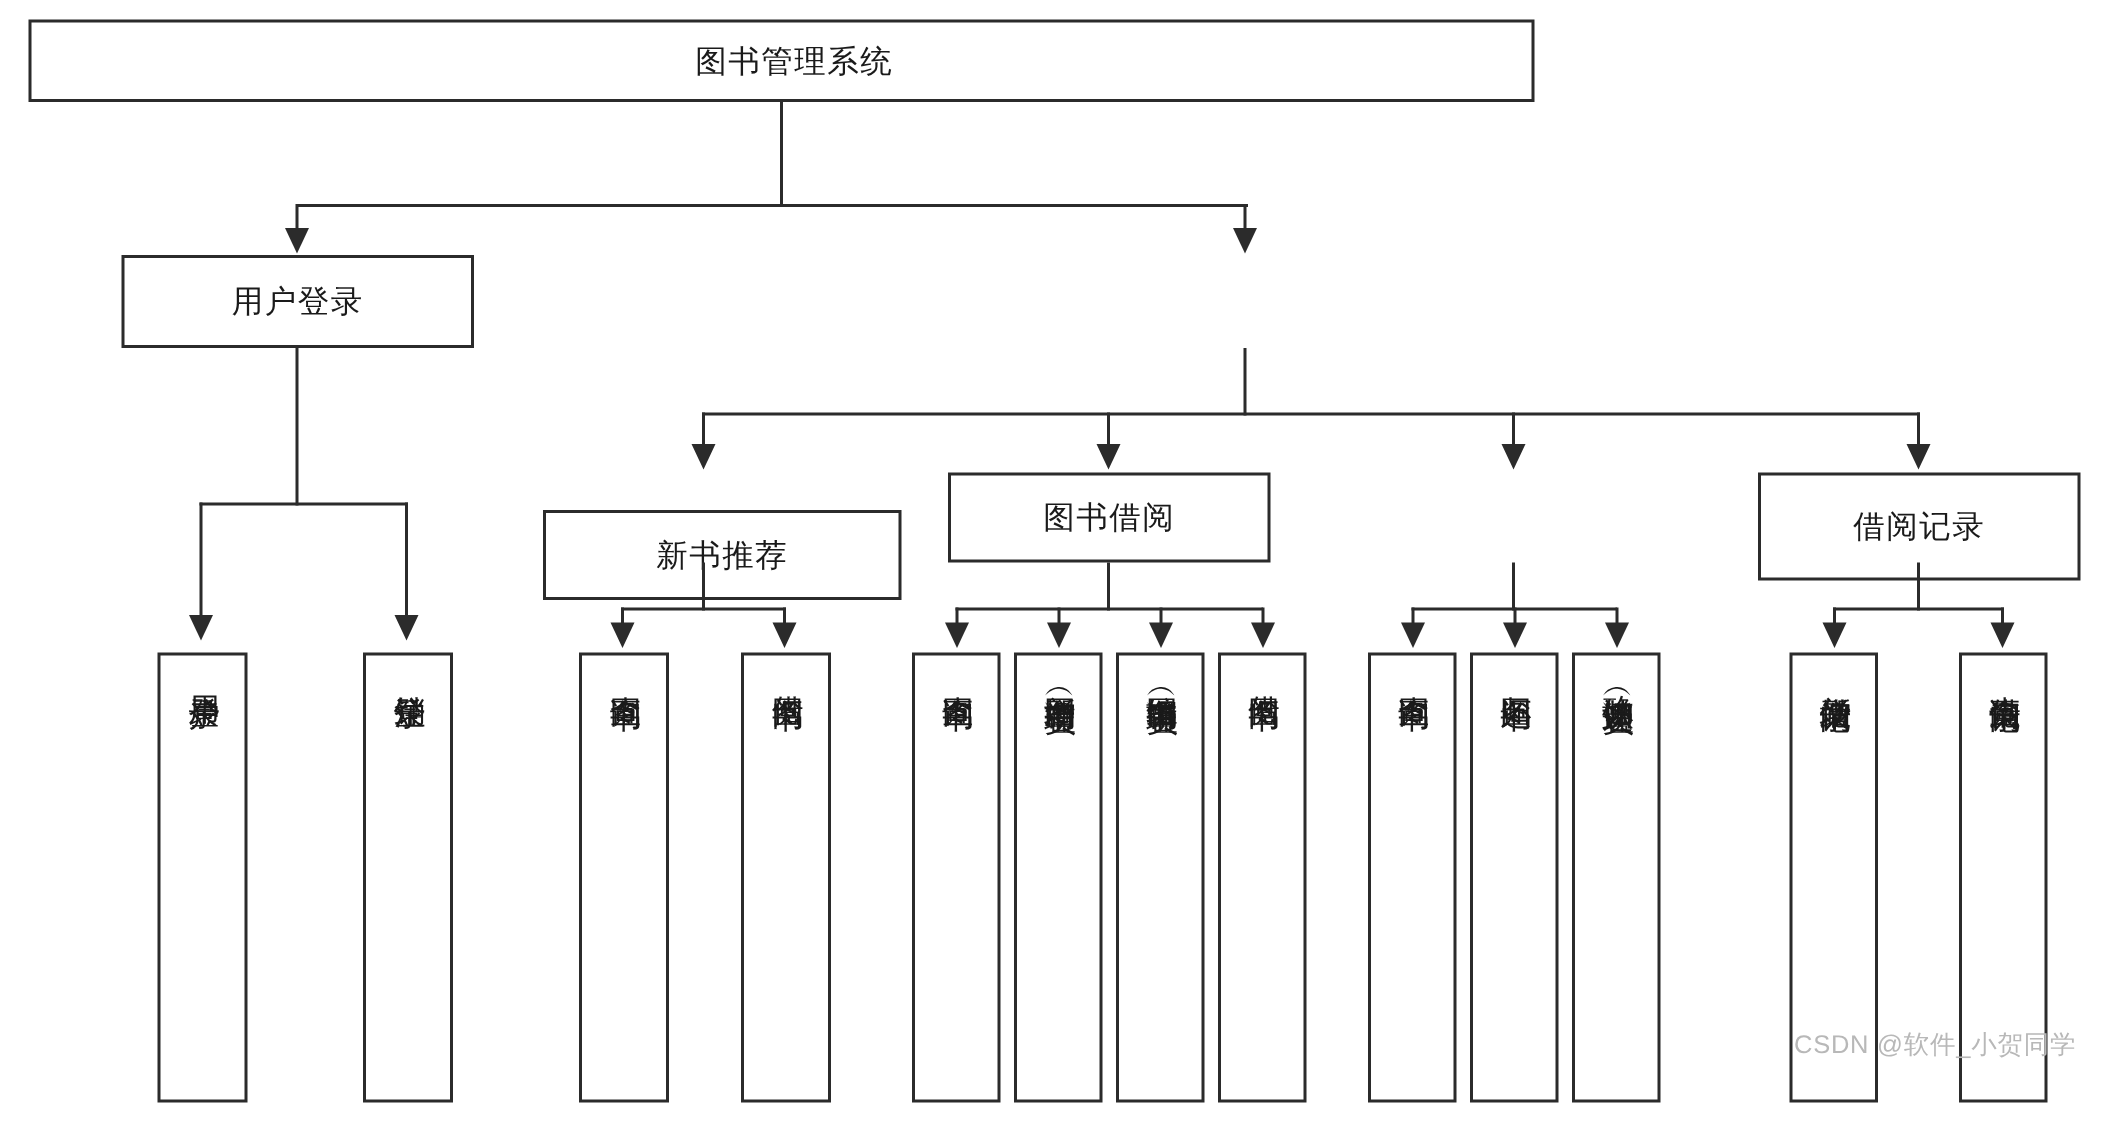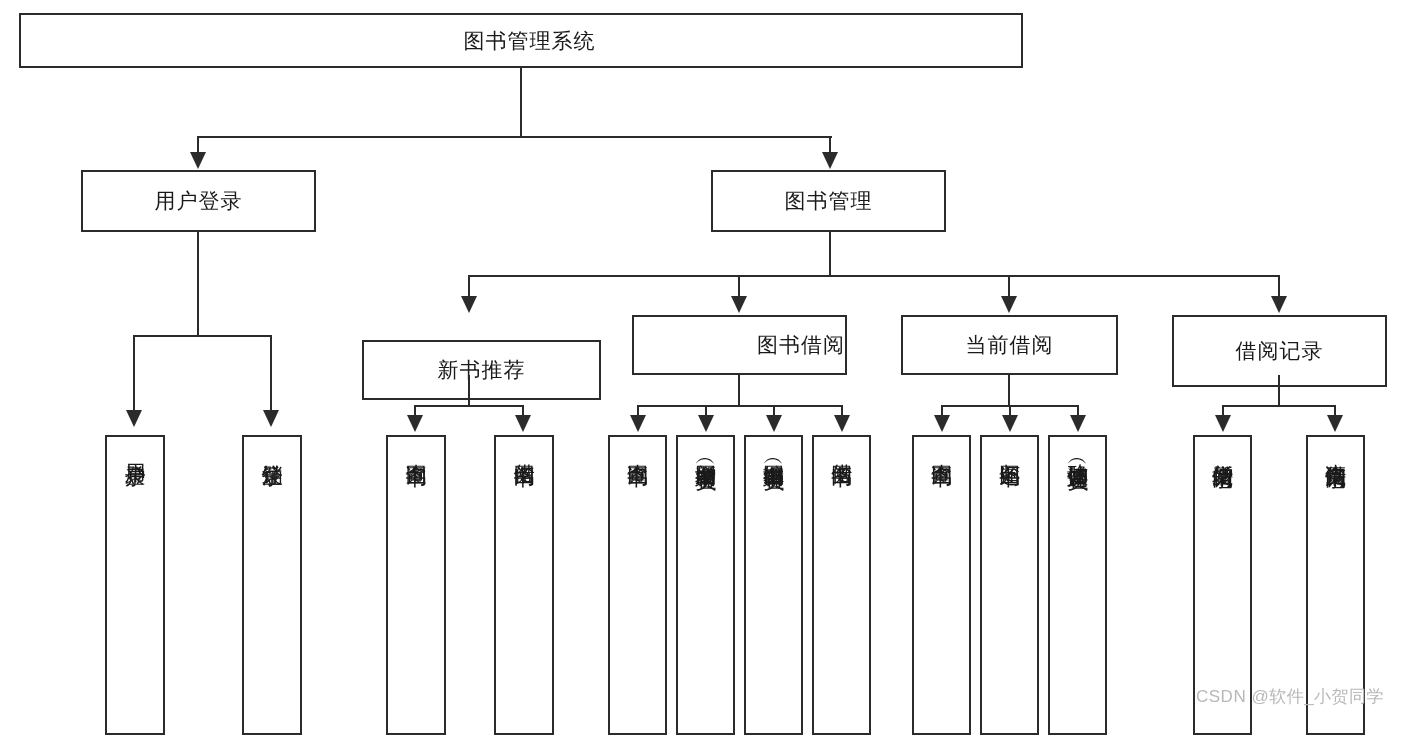--- a/index.html
+++ b/index.html
@@ -92,23 +92,20 @@
 
   <div class="hline" style="left:198px; top:136px; width:634px; height:2px;"></div>
 
   <div class="vline" style="left:197px; top:136px; width:2px; height:21px;"></div>
   <div class="arrow" style="left:190px; top:152px;"></div>
   <div class="vline" style="left:829px; top:136px; width:2px; height:21px;"></div>
   <div class="arrow" style="left:822px; top:152px;"></div>
 
   <div class="node h" style="left:81px; top:170px; width:235px; height:62px;">
     <span>用户登录</span>
-  </div>
-  <div class="node h" style="left:711px; top:170px; width:235px; height:62px;">
-    <span>图书管理</span>
   </div>
 
   <div class="vline" style="left:197px; top:232px; width:2px; height:105px;"></div>
   <div class="hline" style="left:133px; top:335px; width:139px; height:2px;"></div>
   <div class="vline" style="left:133px; top:335px; width:2px; height:78px;"></div>
   <div class="arrow" style="left:126px; top:410px;"></div>
   <div class="vline" style="left:270px; top:335px; width:2px; height:78px;"></div>
   <div class="arrow" style="left:263px; top:410px;"></div>
 
   <div class="vline" style="left:829px; top:232px; width:2px; height:45px;"></div>
@@ -118,25 +115,22 @@
   <div class="vline" style="left:738px; top:275px; width:2px; height:27px;"></div>
   <div class="arrow" style="left:731px; top:296px;"></div>
   <div class="vline" style="left:1008px; top:275px; width:2px; height:27px;"></div>
   <div class="arrow" style="left:1001px; top:296px;"></div>
   <div class="vline" style="left:1278px; top:275px; width:2px; height:27px;"></div>
   <div class="arrow" style="left:1271px; top:296px;"></div>
 
   <div class="node h" style="left:362px; top:315px; width:239px; height:60px;margin-top:25px;">
     <span>新书推荐</span>
   </div>
-  <div class="node h" style="left:632px; top:315px; width:215px; height:60px;justify-content:flex-end;">
+  <div class="node h" style="left:632px; top:315px; width:215px; height:60px;">
     <span>图书借阅</span>
-  </div>
-  <div class="node h" style="left:901px; top:315px; width:217px; height:60px;">
-    <span>当前借阅</span>
   </div>
   <div class="node h" style="left:1172px; top:315px; width:215px; height:72px;">
     <span>借阅记录</span>
   </div>
 
   <div class="vline" style="left:468px; top:375px; width:2px; height:32px;"></div>
   <div class="hline" style="left:414px; top:405px; width:110px; height:2px;"></div>
   <div class="vline" style="left:414px; top:405px; width:2px; height:13px;"></div>
   <div class="arrow" style="left:407px; top:415px;"></div>
   <div class="vline" style="left:522px; top:405px; width:2px; height:13px;"></div>

